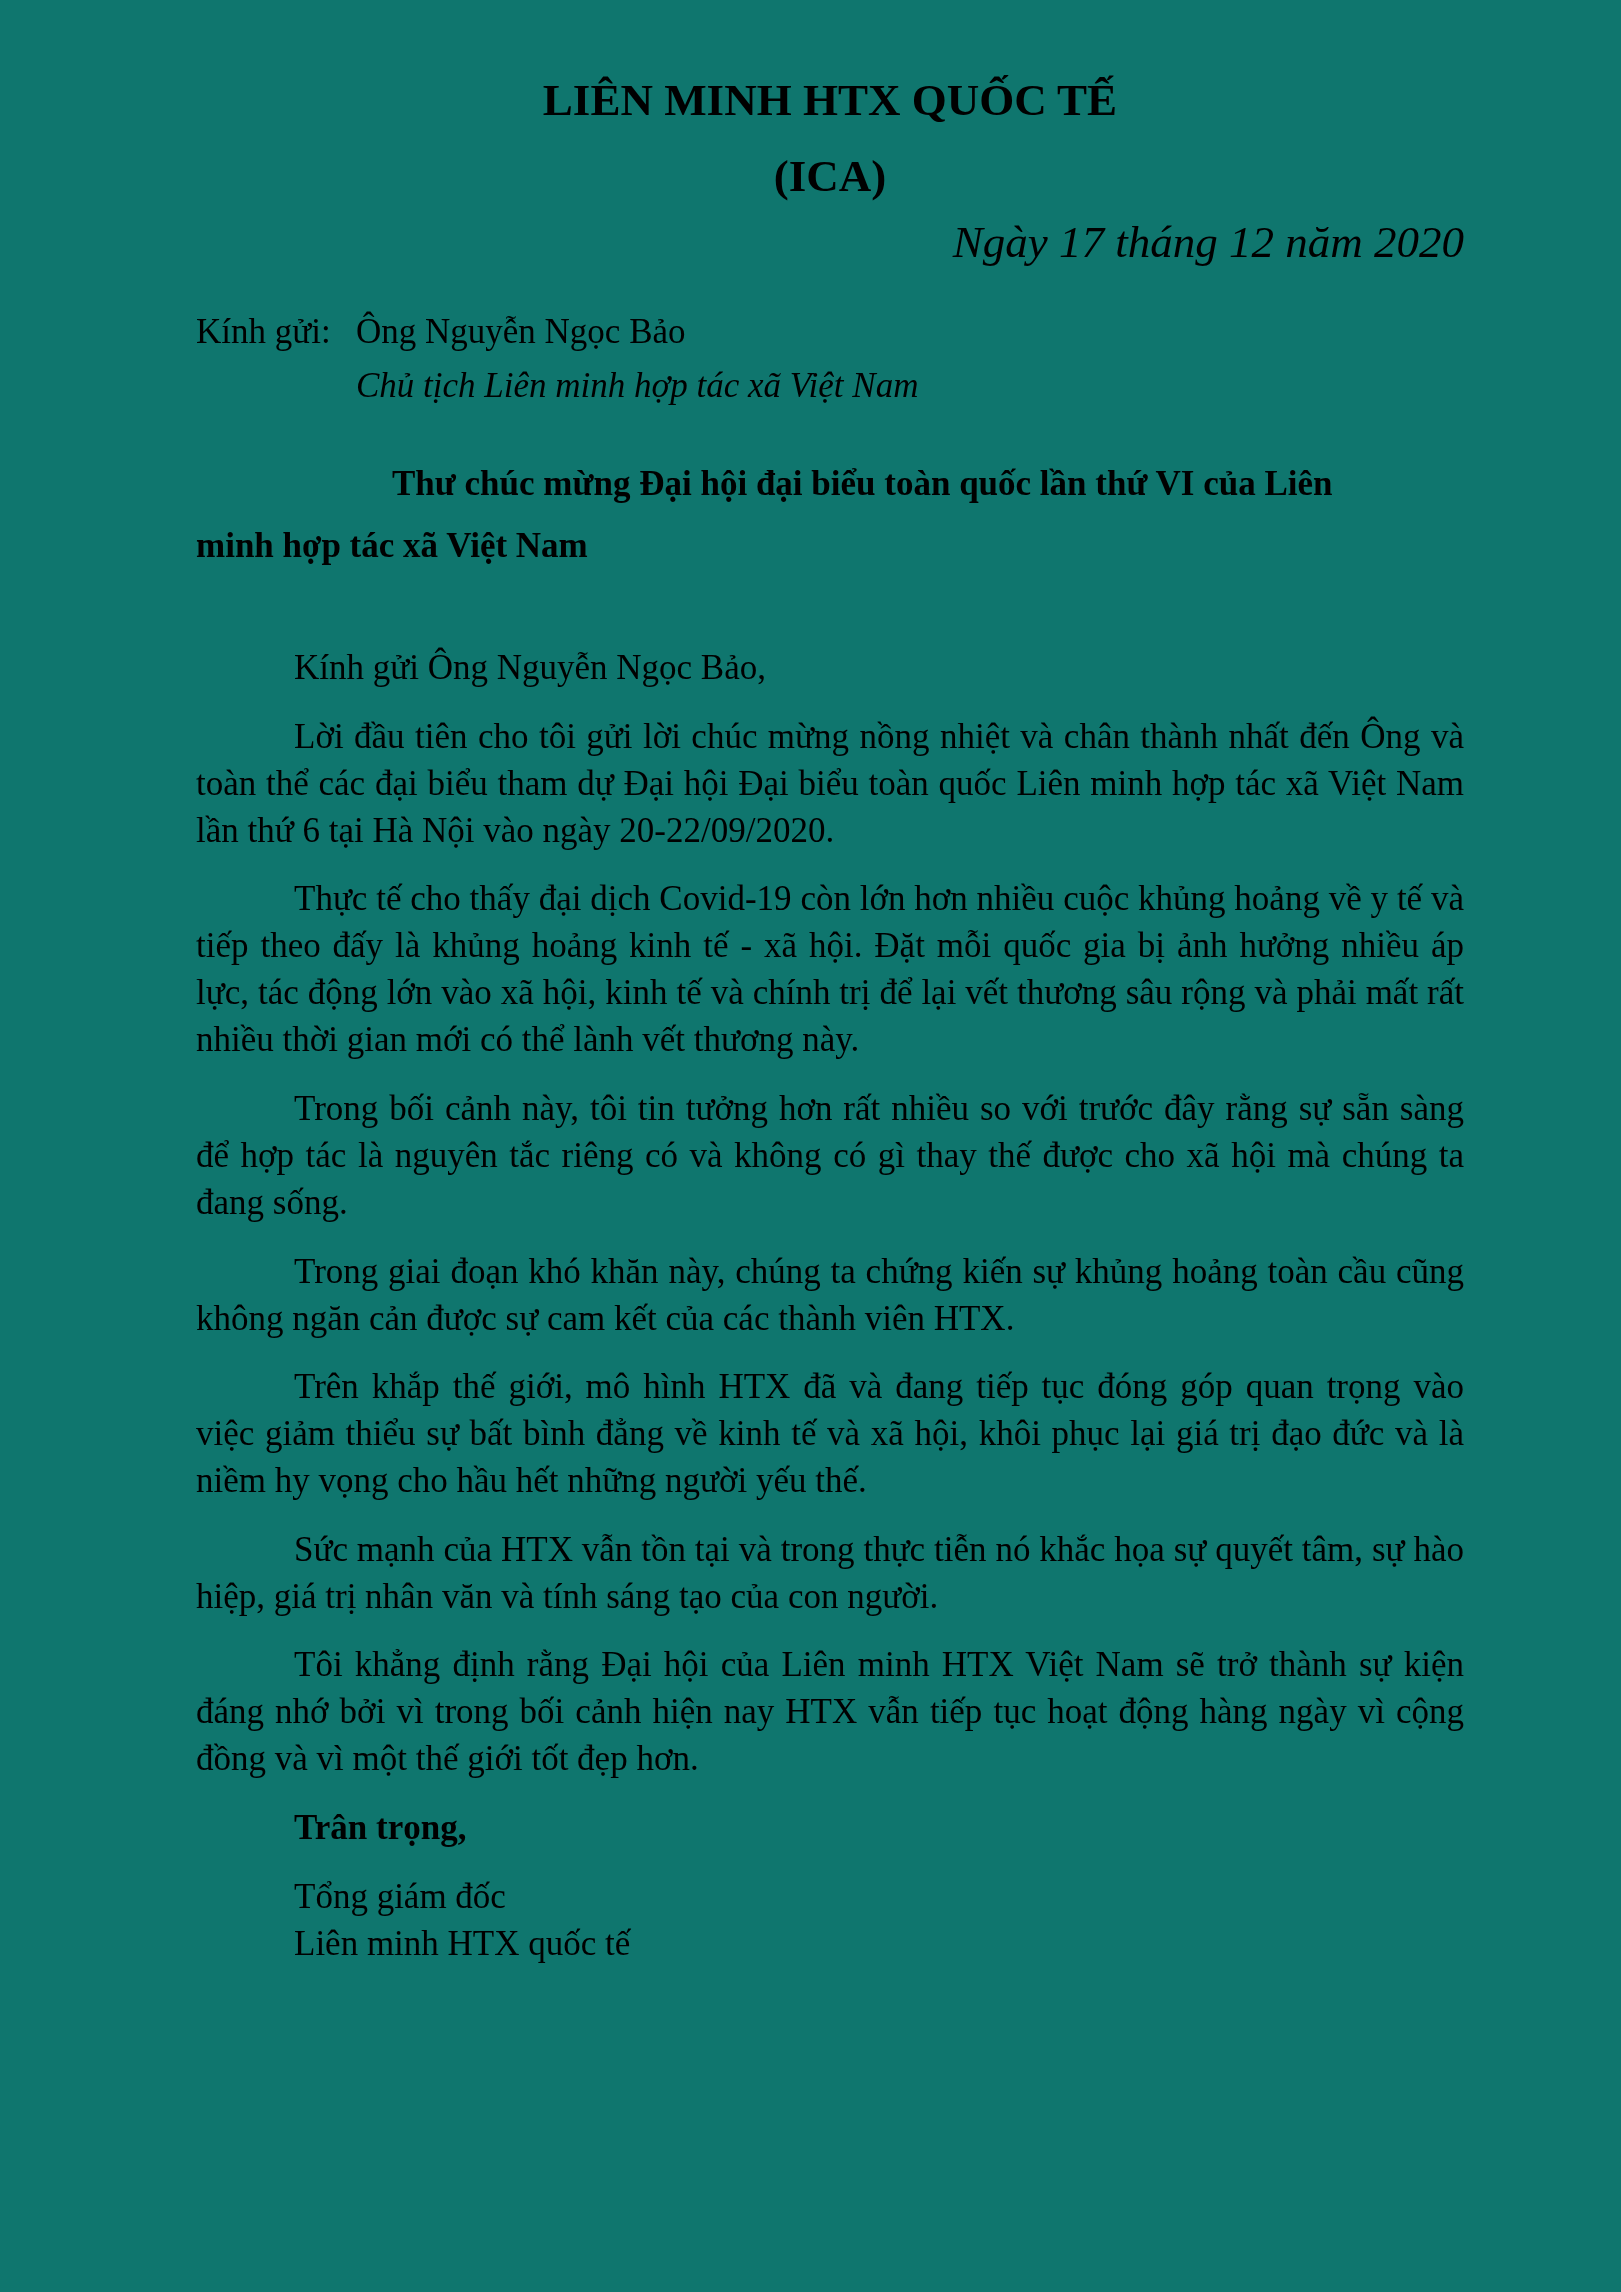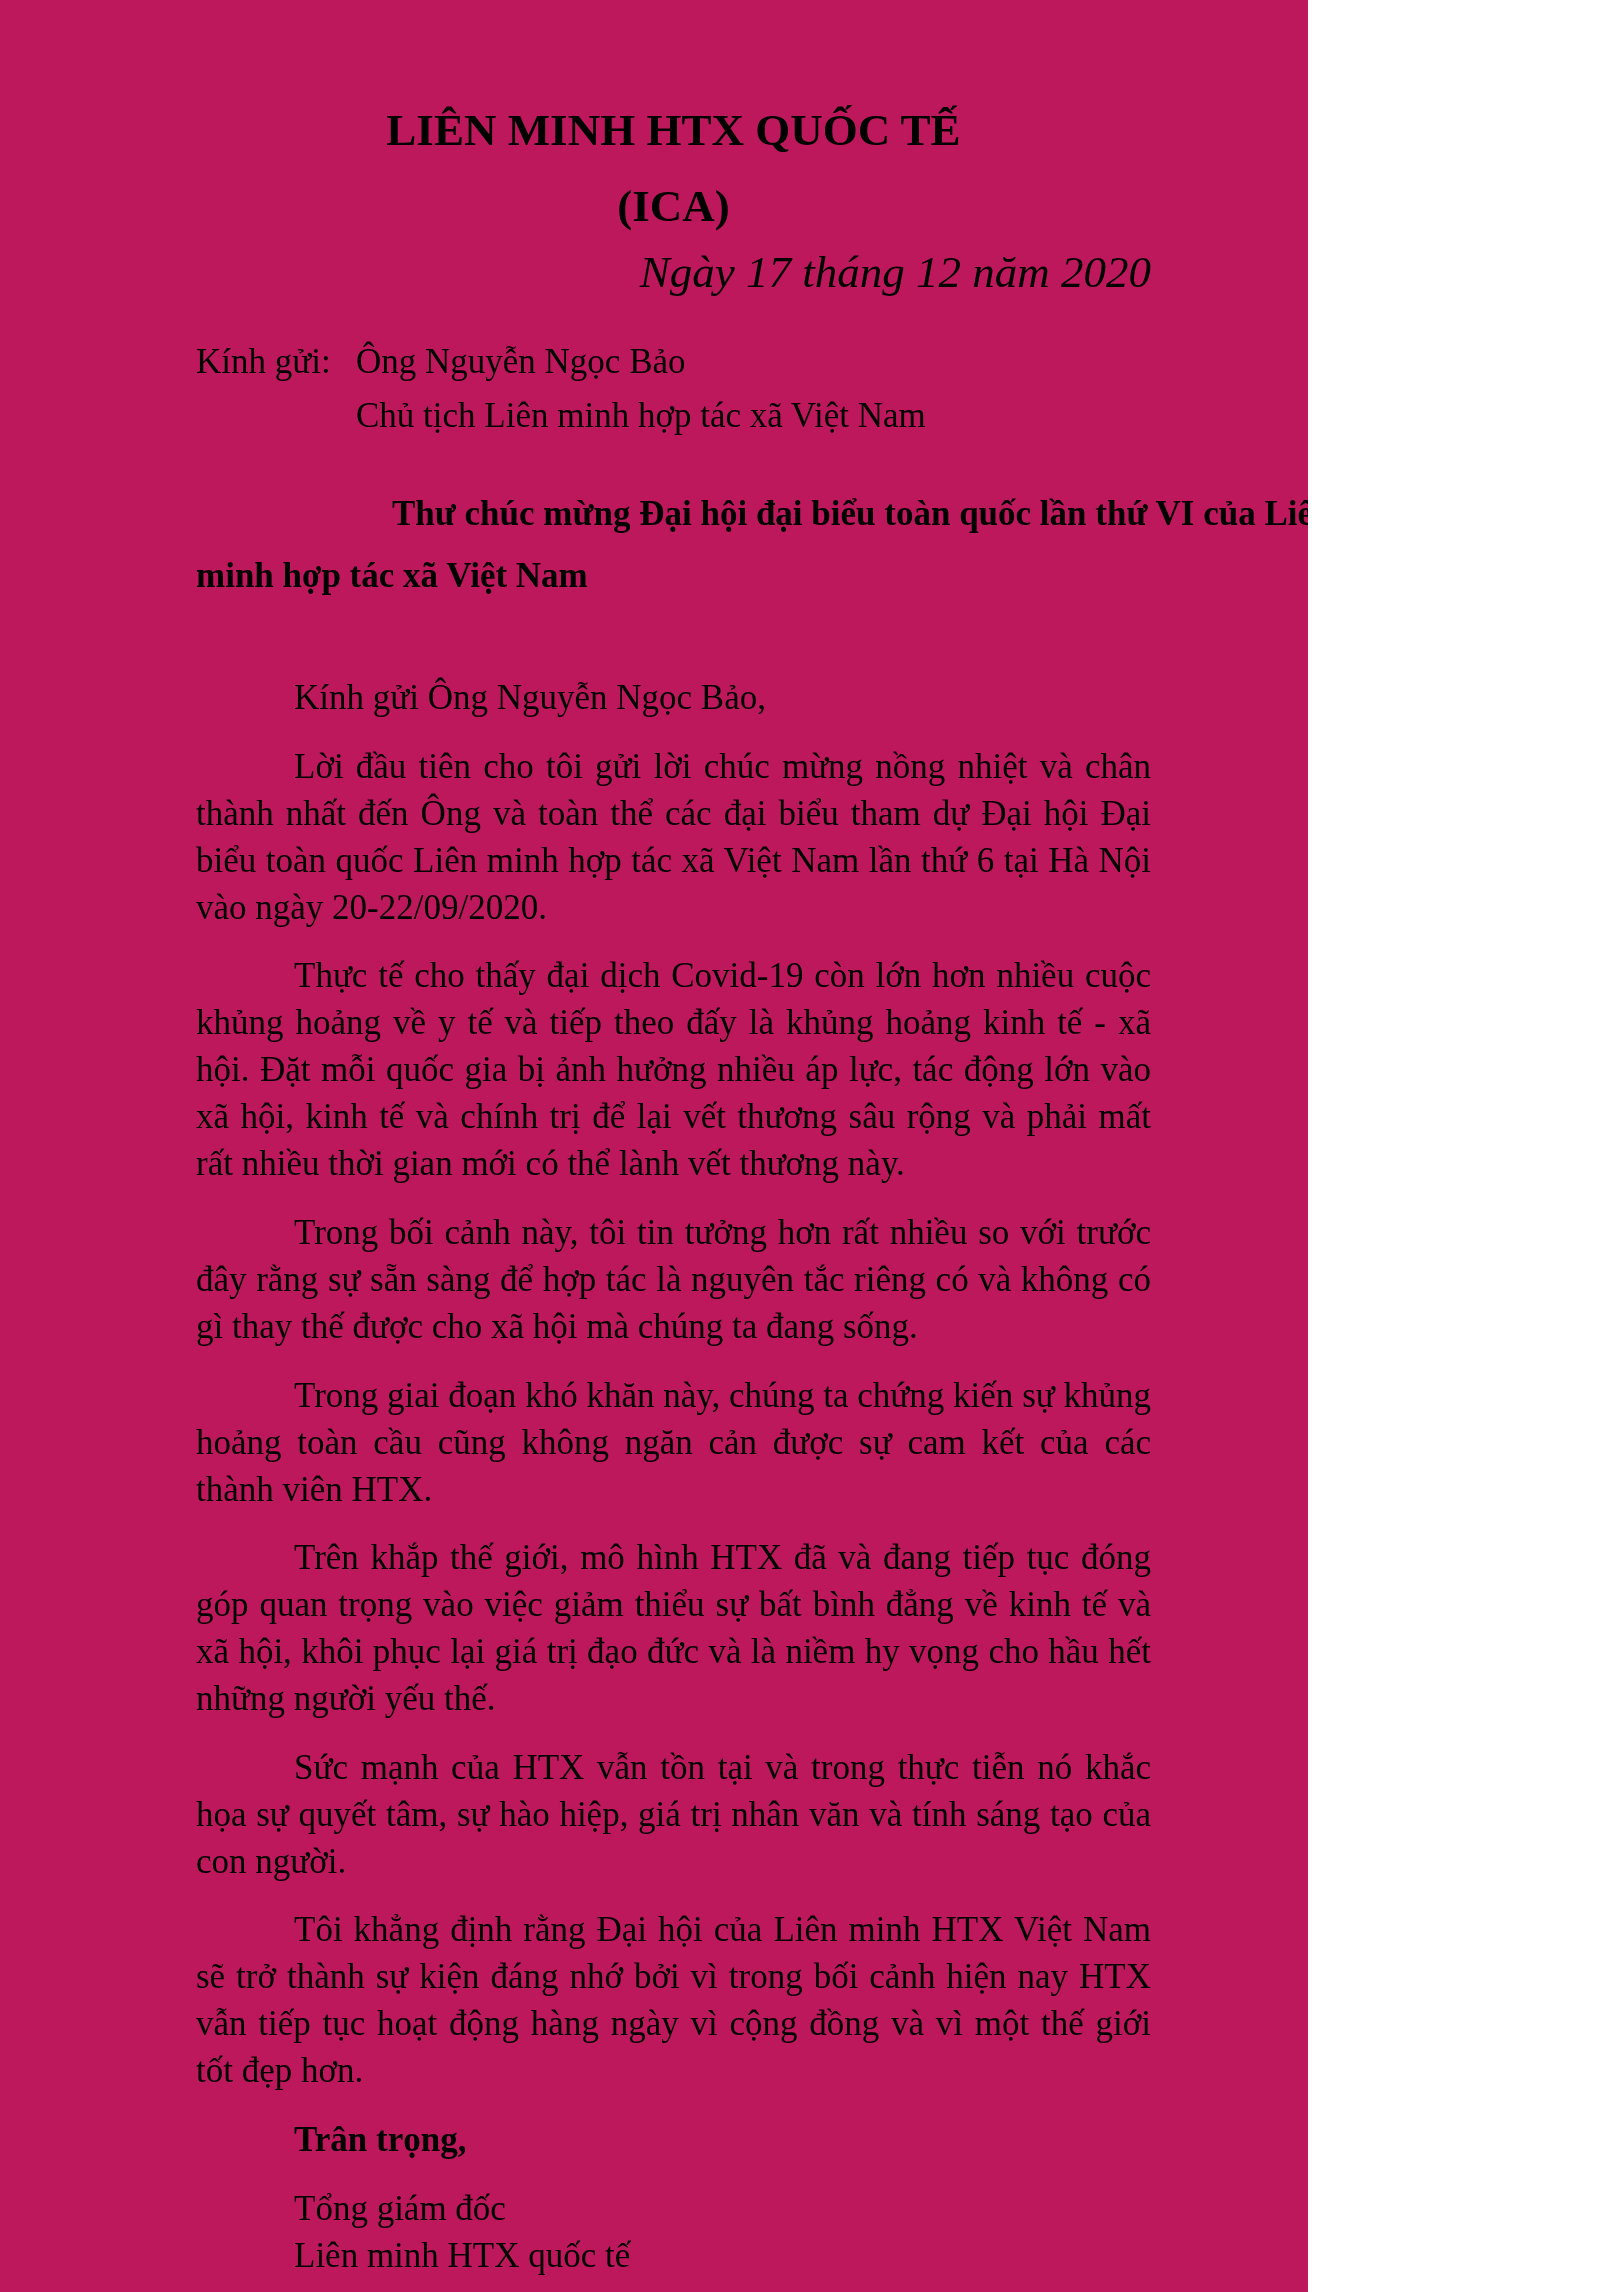--- a/index.html
+++ b/index.html
@@ -1,23 +1,23 @@
 <!DOCTYPE html>
 <html><head>
   <meta charset="utf-8">
   <style>
     html, body { margin: 0; padding: 0; background: #ffffff; }
     .page {
-      width: 1308px;
+      width: 1621px;
       height: 2293px;
-      background: #be185d;
+      background: #0f766e;
       color: #000000;
       font-family: "Liberation Serif", "DejaVu Serif", serif;
       box-sizing: border-box;
-      padding: 102px 157px 0 196px;
+      padding: 72px 157px 0 196px;
       overflow: hidden;
     }
     .org-name {
       font-size: 45px;
       font-weight: bold;
       text-align: center;
       line-height: 57px;
     }
     .org-abbr {
       font-size: 45px;
@@ -37,20 +37,21 @@
       margin-top: 39px;
       font-size: 35px;
       line-height: 54px;
     }
     .recipient-label {
       display: inline-block;
       width: 160px;
     }
     .recipient-line2 {
       padding-left: 160px;
+      font-style: italic;
     }
     .subject {
       margin-top: 40px;
       font-size: 35px;
       font-weight: bold;
       line-height: 62px;
     }
     .subject-line {
       text-align: left;
       white-space: nowrap;

